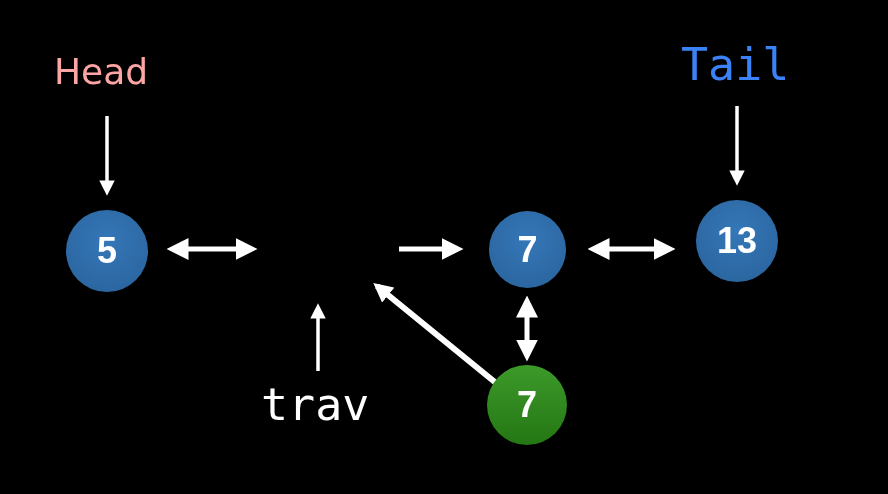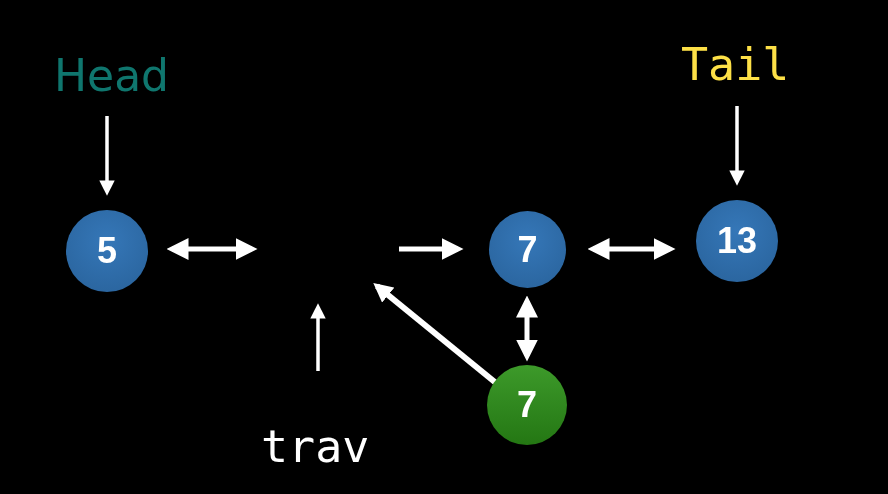--- a/index.html
+++ b/index.html
@@ -5,23 +5,23 @@
   html,body{margin:0;padding:0;background:#000;}
   .canvas{
     position:relative;
     width:888px;height:494px;
     background:#000;
     overflow:hidden;
     font-family:"DejaVu Sans",sans-serif;
   }
   
   .ptr-label{position:absolute;line-height:1;white-space:nowrap;}
-  .head-label{left:54px;top:54px;font-size:44px;color:#0f766e;font-family:"DejaVu Sans",sans-serif;}
-  .tail-label{left:681px;top:42px;font-size:45px;color:#fde047;font-family:"DejaVu Sans Mono",monospace;}
-  .trav-label{left:261px;top:382px;font-size:45px;color:#ffffff;font-family:"DejaVu Sans Mono",monospace;margin-top:42px;}
+  .head-label{left:54px;top:54px;font-size:36px;color:#fca5a5;font-family:"DejaVu Sans",sans-serif;}
+  .tail-label{left:681px;top:42px;font-size:45px;color:#3b82f6;font-family:"DejaVu Sans Mono",monospace;}
+  .trav-label{left:261px;top:382px;font-size:45px;color:#ffffff;font-family:"DejaVu Sans Mono",monospace;}
   
   .node{
     position:absolute;border-radius:50%;
     display:flex;align-items:center;justify-content:center;
     color:#fff;font-weight:bold;font-size:36px;
     font-family:"Liberation Sans",sans-serif;
   }
   .node-blue{background:radial-gradient(circle at 50% 38%, #3577b8 0%, #2b66a0 78%, #285f96 100%);}
   .node-orange{background:radial-gradient(circle at 50% 38%, #d39b46 0%, #c28c3b 80%, #b98536 100%);}
   .node-green{background:linear-gradient(180deg, #3d9a2a 0%, #2f861e 55%, #247713 100%);}

